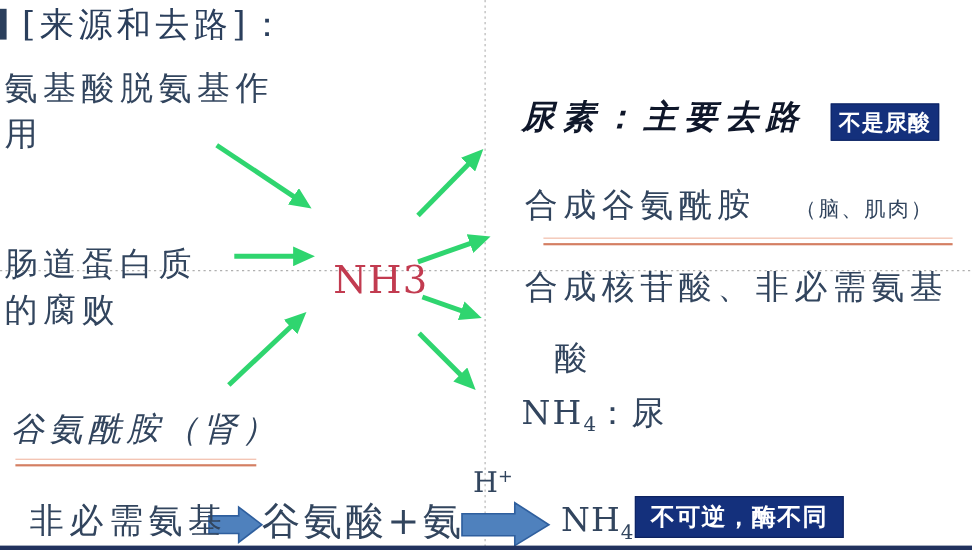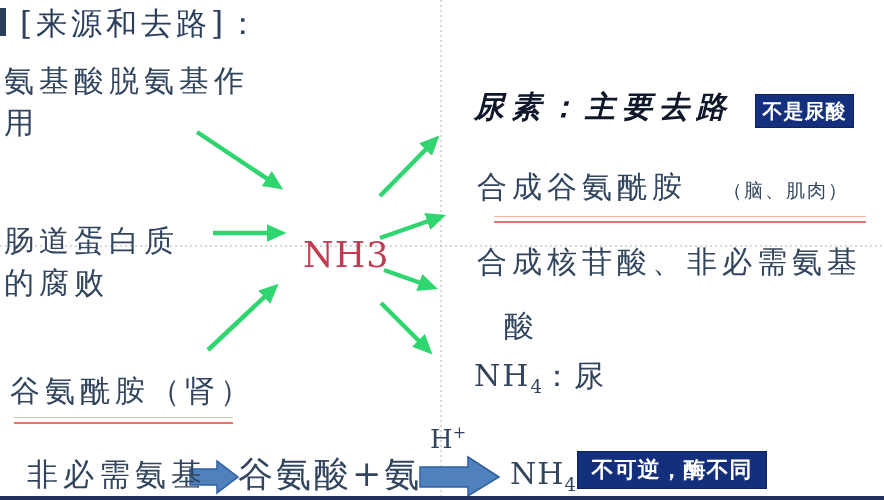--- a/index.html
+++ b/index.html
@@ -4,21 +4,21 @@
 <style>
   html,body{margin:0;padding:0;background:#fff;}
   .canvas{
     position:relative;width:884px;height:500px;overflow:hidden;background:#ffffff;
     font-family:"DejaVu Serif", serif;
   }
   .txt{position:absolute;color:#32455e;font-size:30px;letter-spacing:5px;line-height:42px;white-space:nowrap;}
   .title{left:20px;top:2px;font-size:31px;letter-spacing:4px;color:#2b3f5c;}
   .src-amino{left:4px;top:60px;}
   .src-gut{left:4px;top:220px;}
-  .src-gln{left:10px;top:370px;}
+  .src-gln{left:10px;top:370px;font-style:italic;}
   .nh3{left:303px;top:218px;color:#c23b50;font-size:35px;letter-spacing:1px;margin-top:16px;}
   .urea{left:474px;top:86px;color:#0f172a;font-weight:600;letter-spacing:7px;font-style:italic;}
   .fate-gln{left:477px;top:166px;}
   .fate-gln .paren{font-size:19px;letter-spacing:2px;margin-left:36px;}
   .fate-nuc1{left:477px;top:243px;font-family:Liberation Mono, monospace;}
   .fate-nuc2{left:504px;top:305px;}
   .fate-nh4{left:474px;top:355px;letter-spacing:2px;}
   .rx-reactant{left:27px;top:453px;font-size:31px;}
   .rx-product{left:238px;top:453px;font-size:35px;letter-spacing:3px;}
   .rx-h{left:430px;top:418px;font-size:26px;letter-spacing:0;line-height:30px;}

